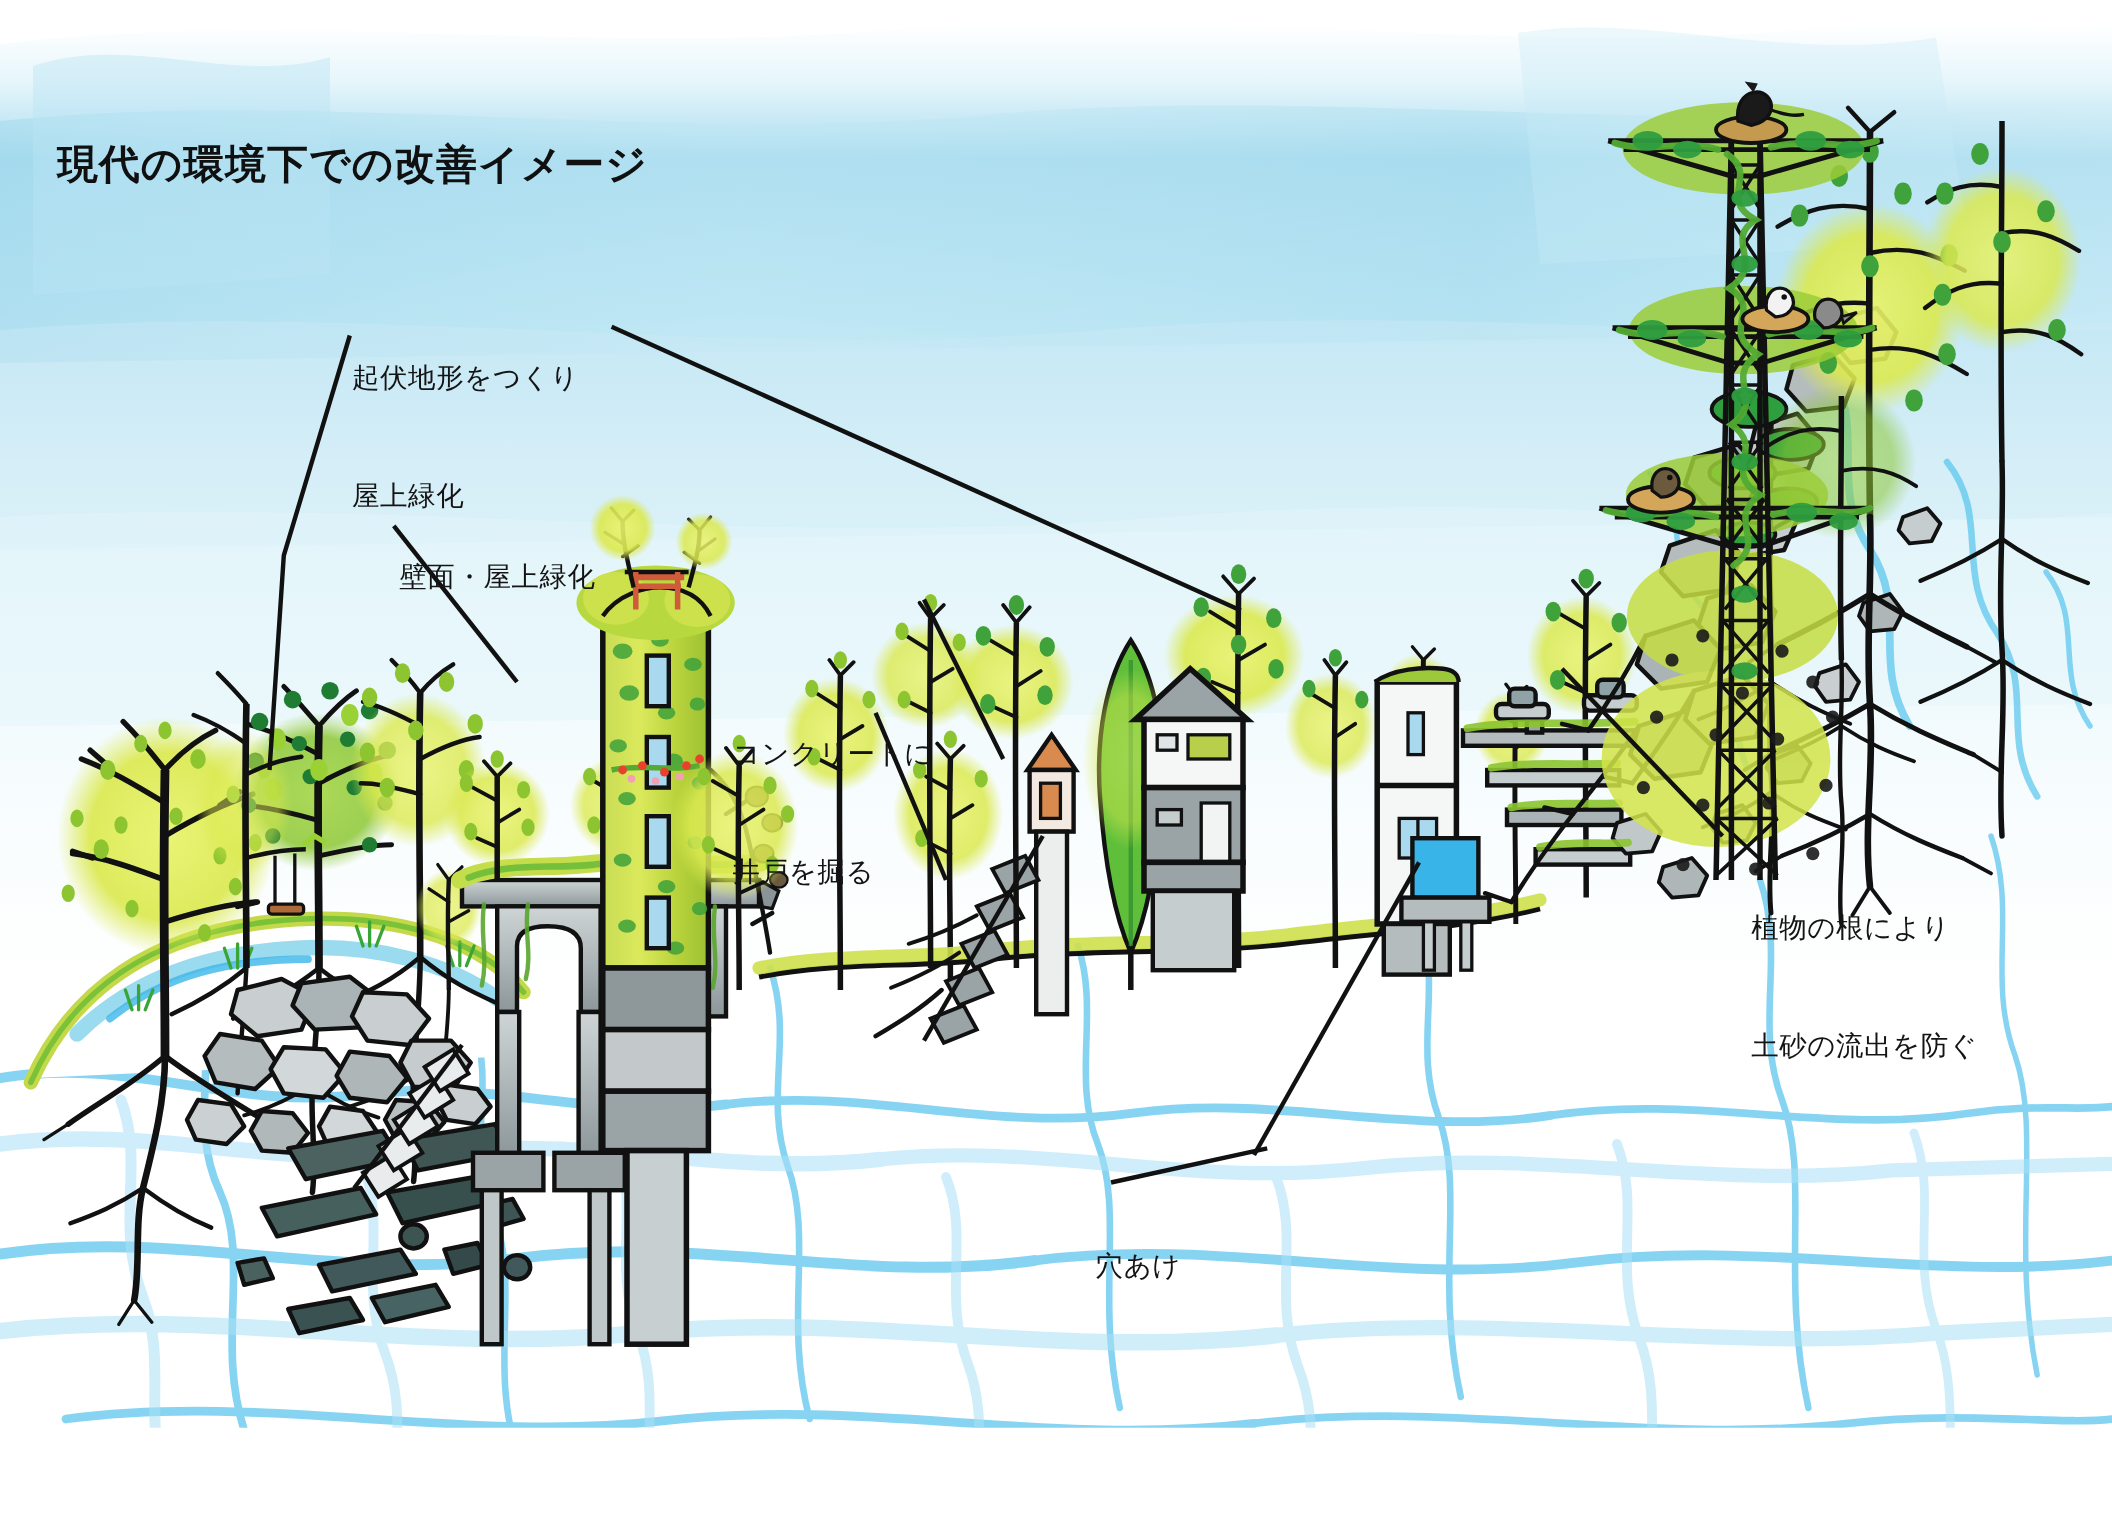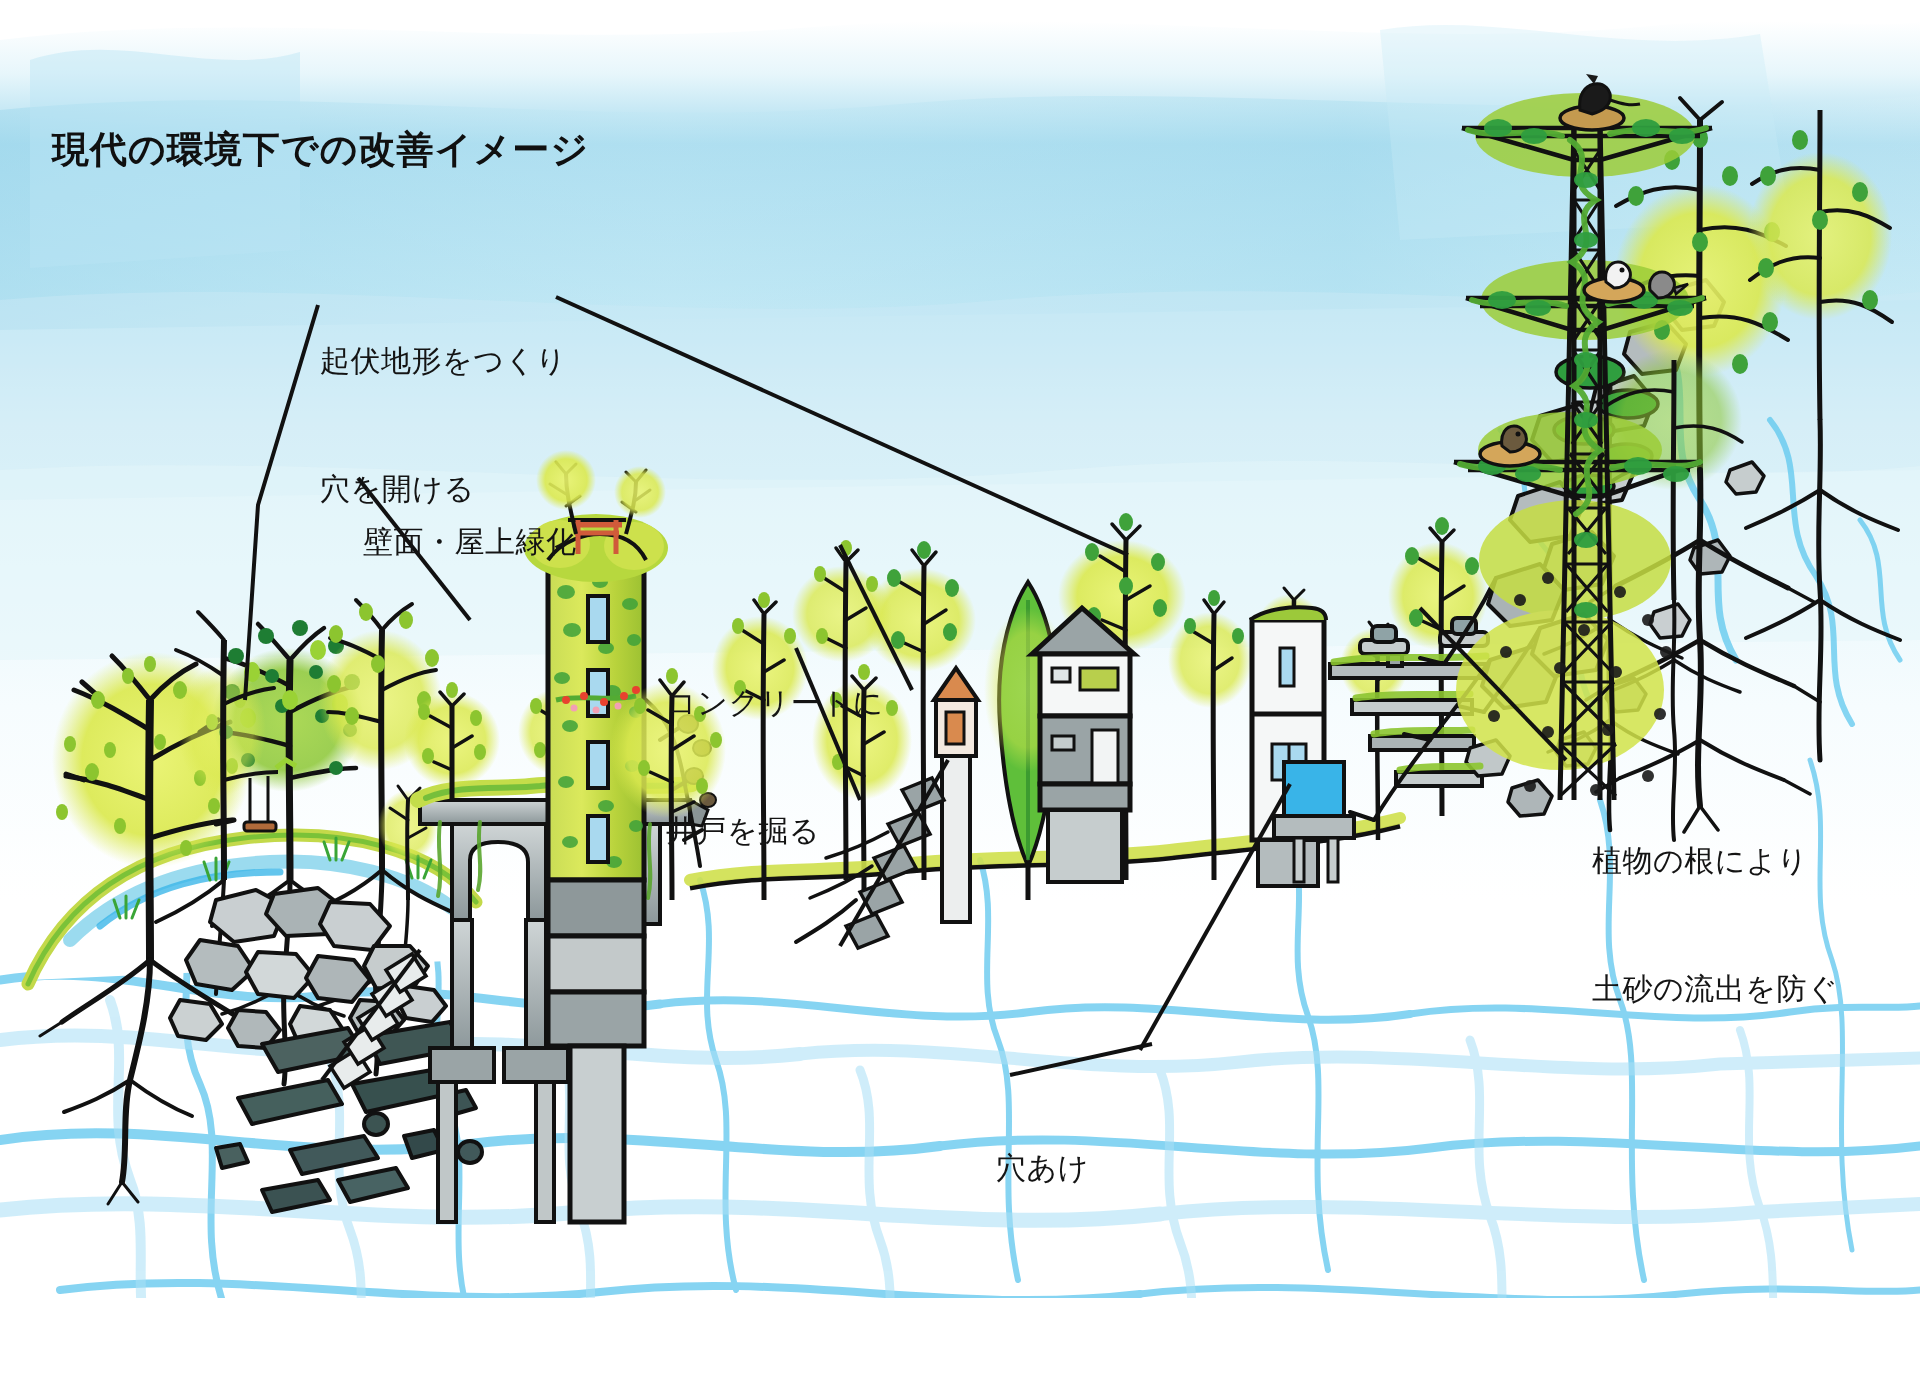--- a/index.html
+++ b/index.html
@@ -1,21 +1,21 @@
 <!DOCTYPE html>
 <html><head>
 <meta charset="utf-8">
 <title>現代の環境下での改善イメージ</title>
 <style>
   html,body{margin:0;padding:0;background:#ffffff;}
   body{width:1920px;height:1380px;overflow:hidden;
        font-family:"Liberation Sans","DejaVu Sans",sans-serif;}
   #stage{position:relative;width:1920px;height:1298px;background:#fff;overflow:hidden;}
   #art{position:absolute;left:0;top:0;width:1920px;height:1380px;}
-  .lbl{position:absolute;color:#141414;font-size:30px;line-height:1.42;
+  .lbl{position:absolute;color:#141414;font-size:25px;line-height:1.42;
        letter-spacing:.5px;white-space:pre;font-family:"DejaVu Sans","Liberation Sans",sans-serif;}
   #title{position:absolute;left:52px;top:125px;font-size:37px;font-weight:bold;
          color:#101010;letter-spacing:1px;white-space:pre;
          font-family:"DejaVu Sans","Liberation Sans",sans-serif;}
   .lbl.l1{left:320px;top:255px;}
   .lbl.l2{left:363px;top:436px;text-align:right;}
   .lbl.l3{left:763px;top:488px;}
   .lbl.l4{left:666px;top:597px;}
   .lbl.l5{left:996px;top:1062px;}
   .lbl.l6{left:1592px;top:755px;}
@@ -1101,21 +1101,21 @@
       <path d="M1152,1044 L1010,1075"></path>
       <path d="M1140,1050 L1290,784"></path>
       <path d="M1566,760 L1420,608"></path>
     </g>
   </svg>
 
   <div id="title">現代の環境下での改善イメージ</div>
 
   <div class="lbl l1">
     <div>起伏地形をつくり</div>
-    <div>穴を開ける</div>
+    <div>屋上緑化</div>
   </div>
 
   <div class="lbl l2">
     <div>壁面・屋上緑化</div>
   </div>
 
 
   <div class="lbl l4">
     <div>コンクリートに</div>
     <div>井戸を掘る</div>

